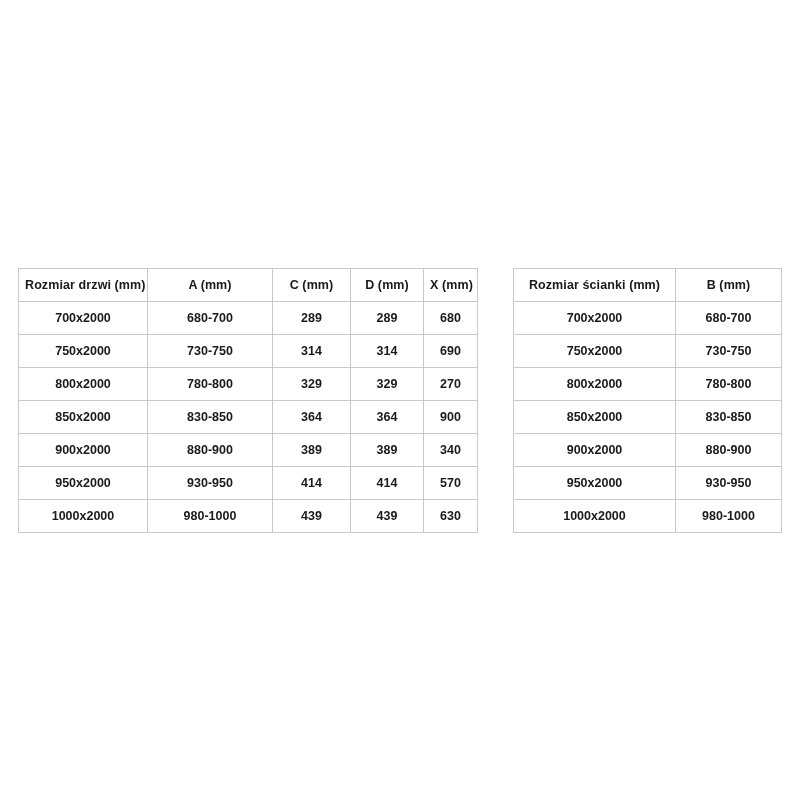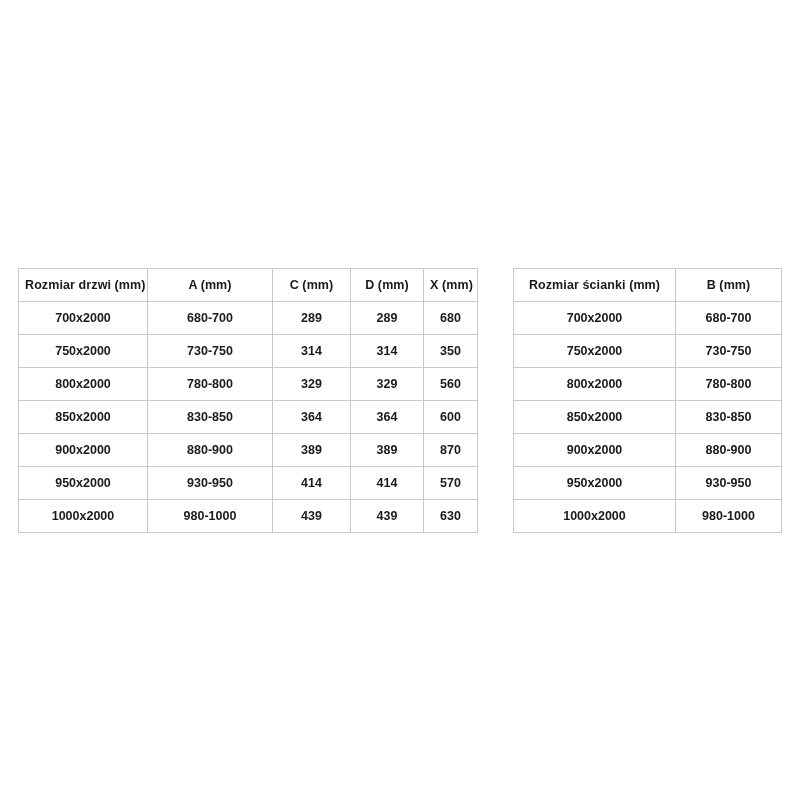--- a/index.html
+++ b/index.html
@@ -98,42 +98,42 @@
           <td class="cell-num">680-700</td>
           <td class="cell-num">289</td>
           <td class="cell-num">289</td>
           <td class="cell-num">680</td>
         </tr>
         <tr>
           <td class="cell-num">750x2000</td>
           <td class="cell-num">730-750</td>
           <td class="cell-num">314</td>
           <td class="cell-num">314</td>
-          <td class="cell-num">350</td>
+          <td class="cell-num">690</td>
         </tr>
         <tr>
           <td class="cell-num">800x2000</td>
           <td class="cell-num">780-800</td>
           <td class="cell-num">329</td>
           <td class="cell-num">329</td>
-          <td class="cell-num">560</td>
+          <td class="cell-num">270</td>
         </tr>
         <tr>
           <td class="cell-num">850x2000</td>
           <td class="cell-num">830-850</td>
           <td class="cell-num">364</td>
           <td class="cell-num">364</td>
-          <td class="cell-num">600</td>
+          <td class="cell-num">900</td>
         </tr>
         <tr>
           <td class="cell-num">900x2000</td>
           <td class="cell-num">880-900</td>
           <td class="cell-num">389</td>
           <td class="cell-num">389</td>
-          <td class="cell-num">870</td>
+          <td class="cell-num">340</td>
         </tr>
         <tr>
           <td class="cell-num">950x2000</td>
           <td class="cell-num">930-950</td>
           <td class="cell-num">414</td>
           <td class="cell-num">414</td>
           <td class="cell-num">570</td>
         </tr>
         <tr>
           <td class="cell-num">1000x2000</td>

